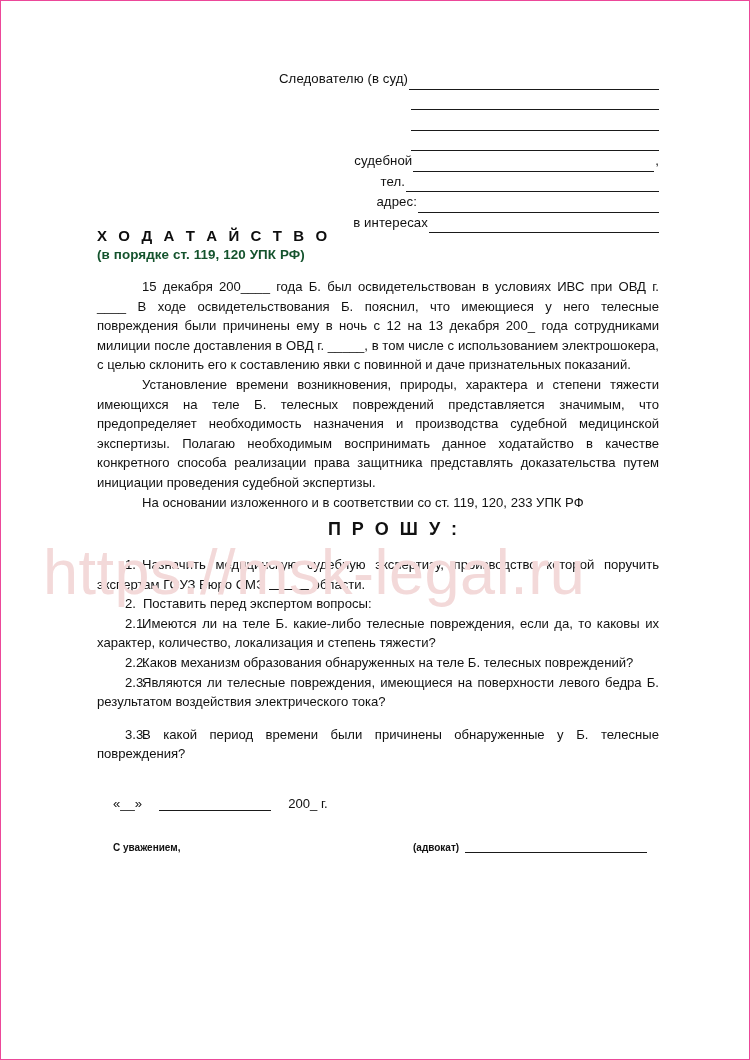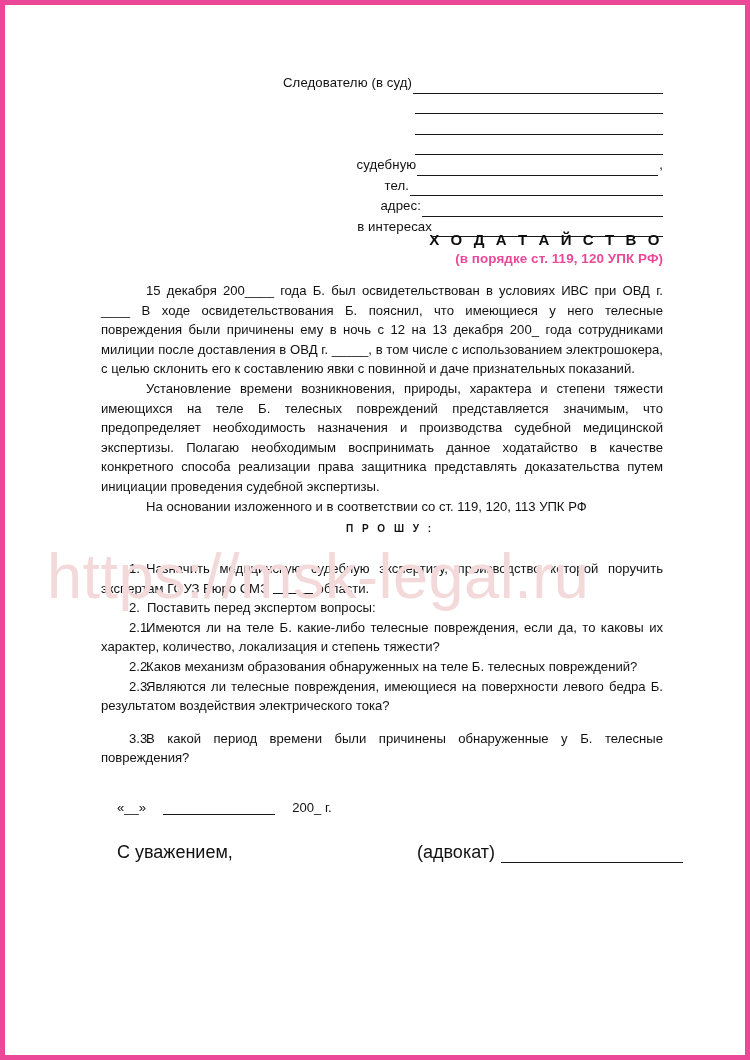--- a/index.html
+++ b/index.html
@@ -14,21 +14,21 @@
     font-family: "Liberation Sans", sans-serif;
     color: #111111;
     position: relative;
     overflow: hidden;
   }
 
   .page {
     position: absolute;
     inset: 0;
     background: #ffffff;
-    border: 5px solid #ec4899;
+    border: 1px solid #ec4899;
     box-sizing: border-box;
   }
 
   .content {
     position: absolute;
     left: 96px;
     top: 0;
     width: 562px;
     height: 1060px;
   }
@@ -68,34 +68,34 @@
   .r-w253 { width: 253px; }
   .r-w230 { width: 230px; }
   .r-w241 { width: 241px; }
 
   
   .title-block {
     position: absolute;
     top: 226px;
     left: 0;
     width: 562px;
-    text-align: right;
+    text-align: left;
   }
   .doc-title {
     font-size: 15px;
     font-weight: bold;
     letter-spacing: 3.6px;
     color: #0d0d0d;
   }
   .doc-subtitle {
     font-size: 13.4px;
     font-weight: bold;
     margin-top: 3px;
     letter-spacing: 0.1px;
-    color: #ec4899;
+    color: #14532d;
   }
 
   
   .body-block {
     position: absolute;
     top: 276px;
     left: 0;
     width: 562px;
     font-size: 13.1px;
     line-height: 19.6px;
@@ -104,24 +104,24 @@
     margin: 0;
     text-indent: 45px;
     text-align: justify;
     hyphens: none;
   }
 
   
   .proshu {
     position: absolute;
     top: 518px;
-    left: 8px;
+    left: 16px;
     width: 562px;
     text-align: center;
-    font-size: 10px;
+    font-size: 18px;
     font-weight: bold;
     letter-spacing: 3px;
   }
 
   
   .requests {
     position: absolute;
     top: 554px;
     left: 0;
     width: 562px;
@@ -171,23 +171,24 @@
     border-bottom: 1.5px solid #1a1a1a;
     height: 14px;
     margin: 0 5px;
   }
 
   .sign-row {
     position: absolute;
     top: 837px;
     left: 16px;
     width: 562px;
-    font-size: 18px;
+    font-size: 10px;
     display: flex;
     align-items: flex-end;
+    font-weight: bold;
   }
   .sign-left { flex: 0 0 300px; }
   .sign-right {
     flex: 1 1 auto;
     display: flex;
     align-items: flex-end;
     white-space: nowrap;
   }
   .sign-rule {
     display: inline-block;
@@ -234,21 +235,21 @@
 
       <div class="hdr-row">
         <span class="hdr-rule r-w248"></span>
       </div>
 
       <div class="hdr-row">
         <span class="hdr-rule r-w248"></span>
       </div>
 
       <div class="hdr-row">
-        <span class="hdr-label">судебную</span>
+        <span class="hdr-label">судебной</span>
         <span class="hdr-rule r-w241"></span>
         <span class="hdr-tail">,</span>
       </div>
 
       <div class="hdr-row">
         <span class="hdr-label">тел.</span>
         <span class="hdr-rule r-w253"></span>
       </div>
 
       <div class="hdr-row">
@@ -264,21 +265,21 @@
     </div>
 
     <div class="title-block">
       <div class="doc-title">Х О Д А Т А Й С Т В О</div>
       <div class="doc-subtitle">(в порядке ст. 119, 120 УПК РФ)</div>
     </div>
 
     <div class="body-block">
       <p class="para">15 декабря 200____ года Б. был освидетельствован в условиях ИВС при ОВД г. ____ В ходе освидетельствования Б. пояснил, что имеющиеся у него телесные повреждения были причинены ему в ночь с 12 на 13 декабря 200_ года сотрудниками милиции после доставления в ОВД г. _____, в том числе с использованием электрошокера, с целью склонить его к составлению явки с повинной и даче признательных показаний.</p>
       <p class="para">Установление времени возникновения, природы, характера и степени тяжести имеющихся на теле Б. телесных повреждений представляется значимым, что предопределяет необходимость назначения и производства судебной медицинской экспертизы. Полагаю необходимым воспринимать данное ходатайство в качестве конкретного способа реализации права защитника представлять доказательства путем инициации проведения судебной экспертизы.</p>
-      <p class="para">На основании изложенного и в соответствии со ст. 119, 120, 113 УПК РФ</p>
+      <p class="para">На основании изложенного и в соответствии со ст. 119, 120, 233 УПК РФ</p>
     </div>
 
     <div class="proshu">П Р О Ш У :</div>
 
     <div class="requests">
 
       <p class="req"><span class="num">1.</span><span>Назначить медицинскую судебную экспертизу, производство которой поручить экспертам ГОУЗ Бюро СМЭ</span> <span class="blank-sm"></span> <span>области.</span></p>
 
       <p class="req tight"><span class="num-tight">2.</span><span>Поставить перед экспертом вопросы:</span></p>
 

